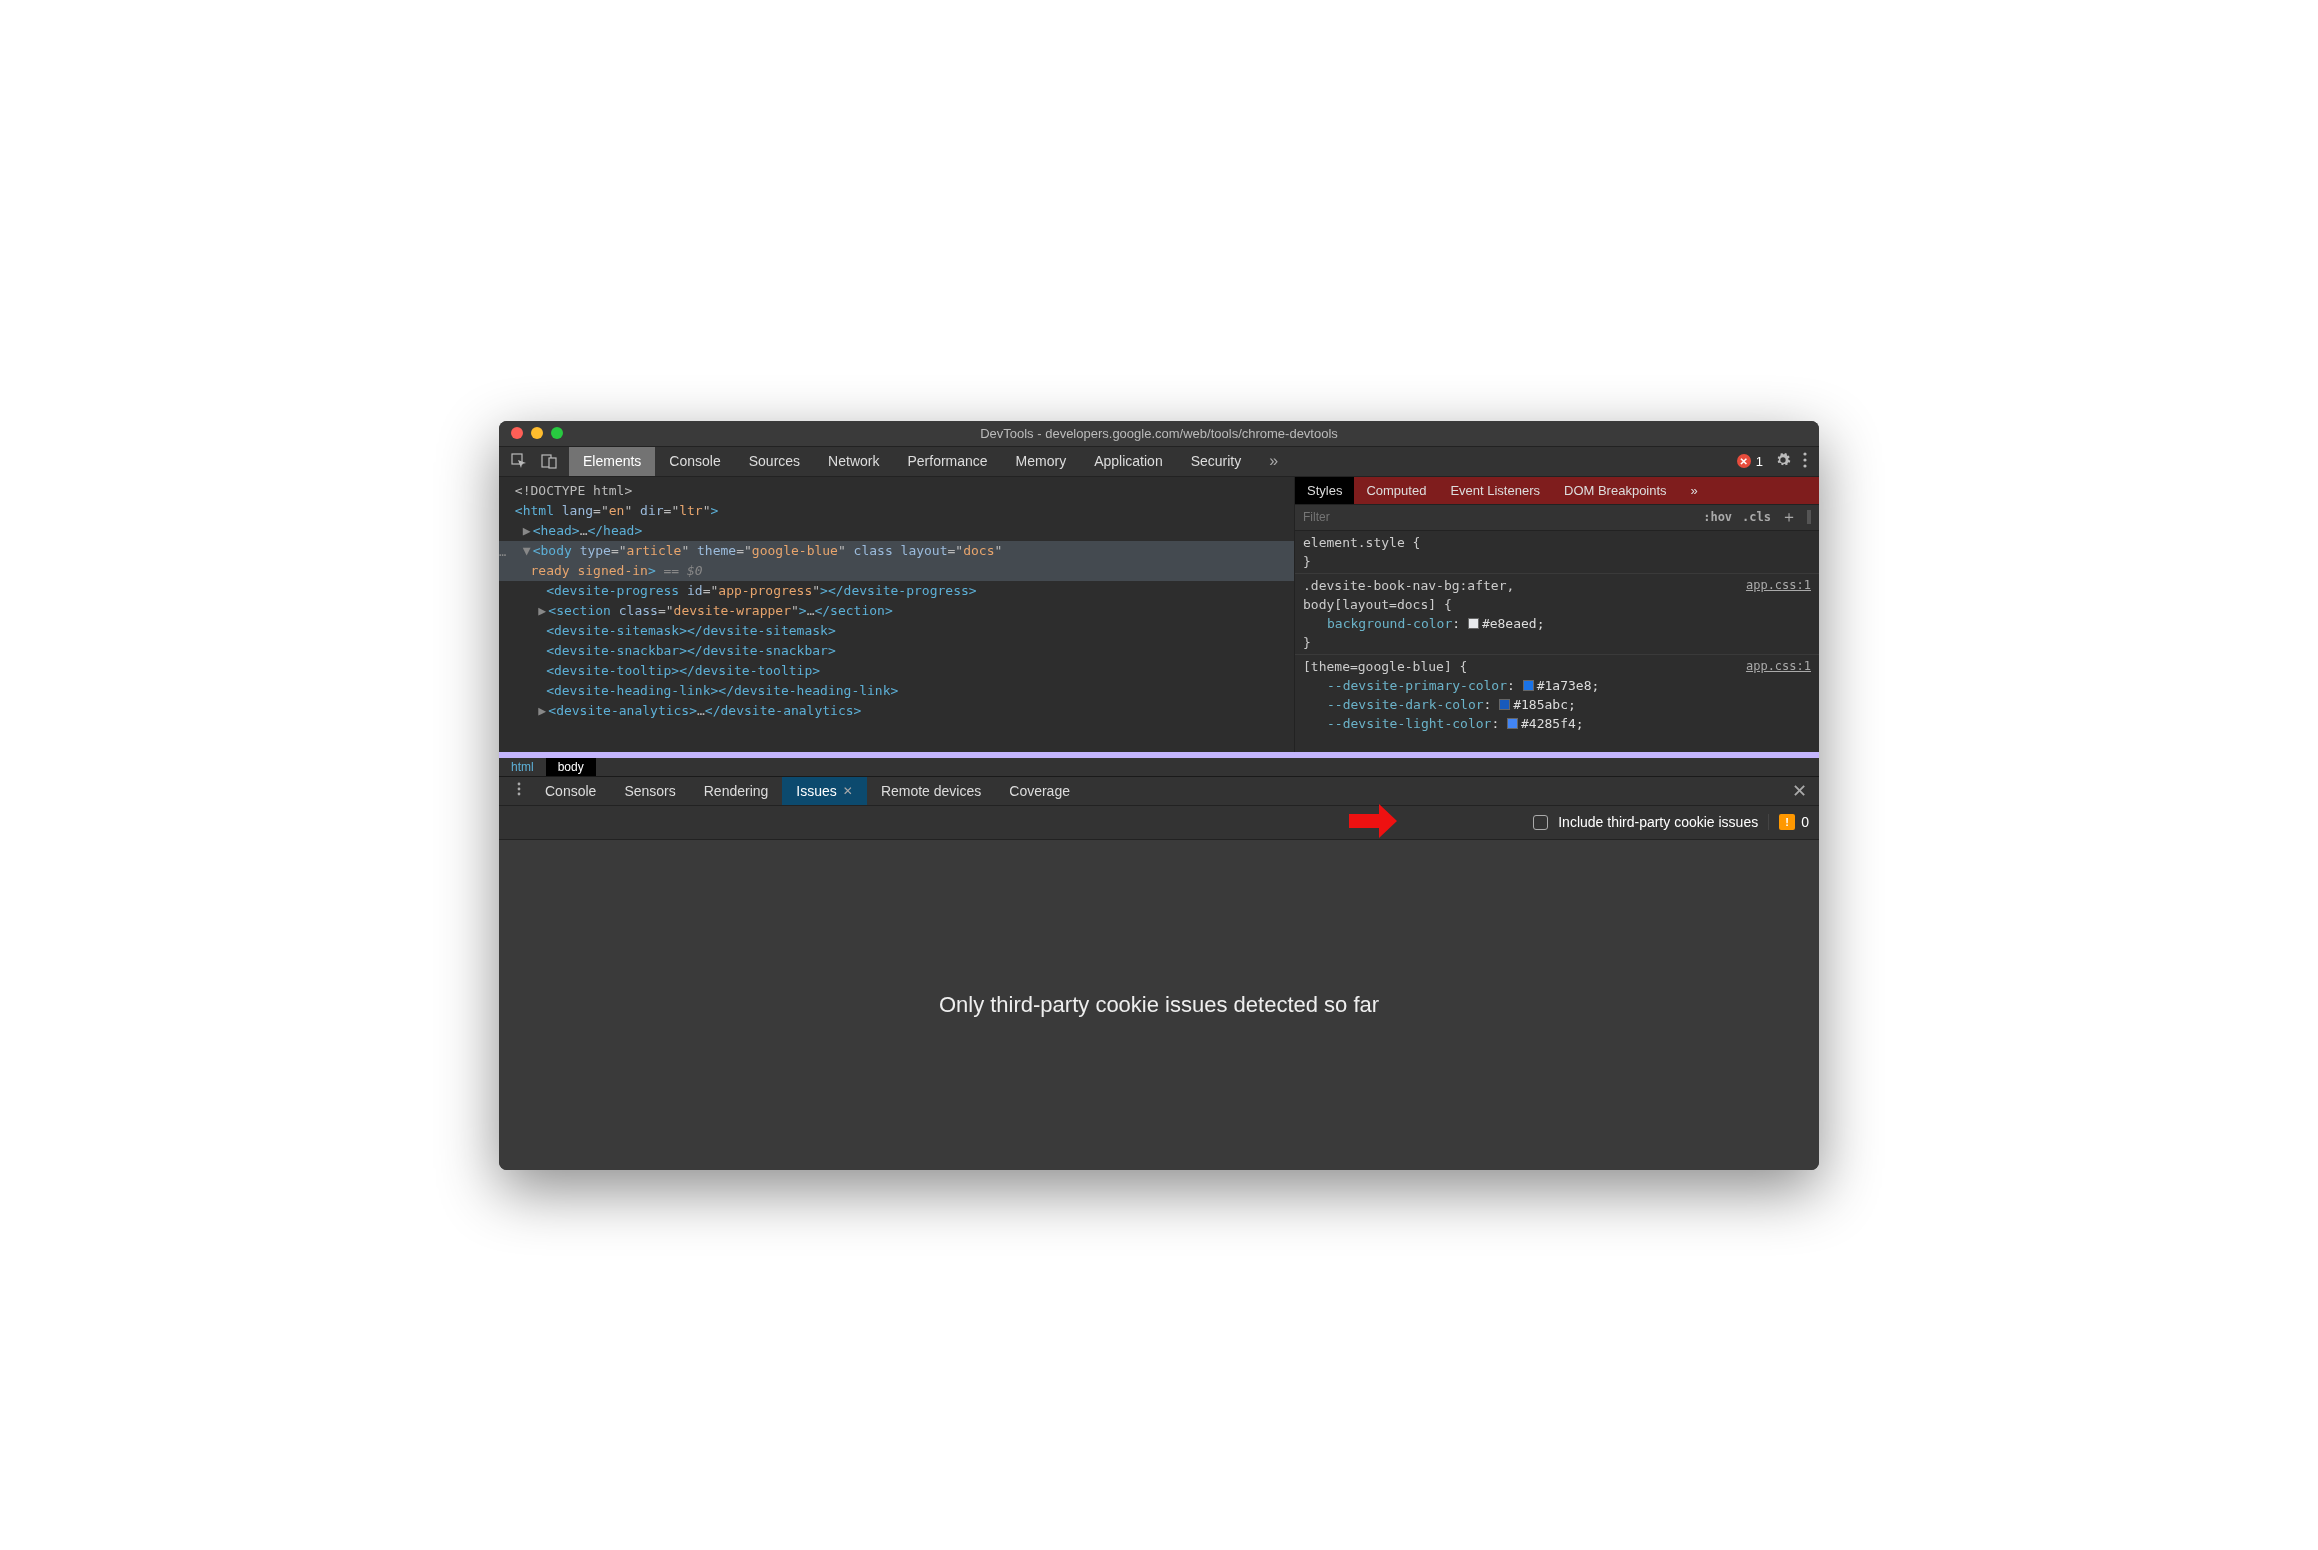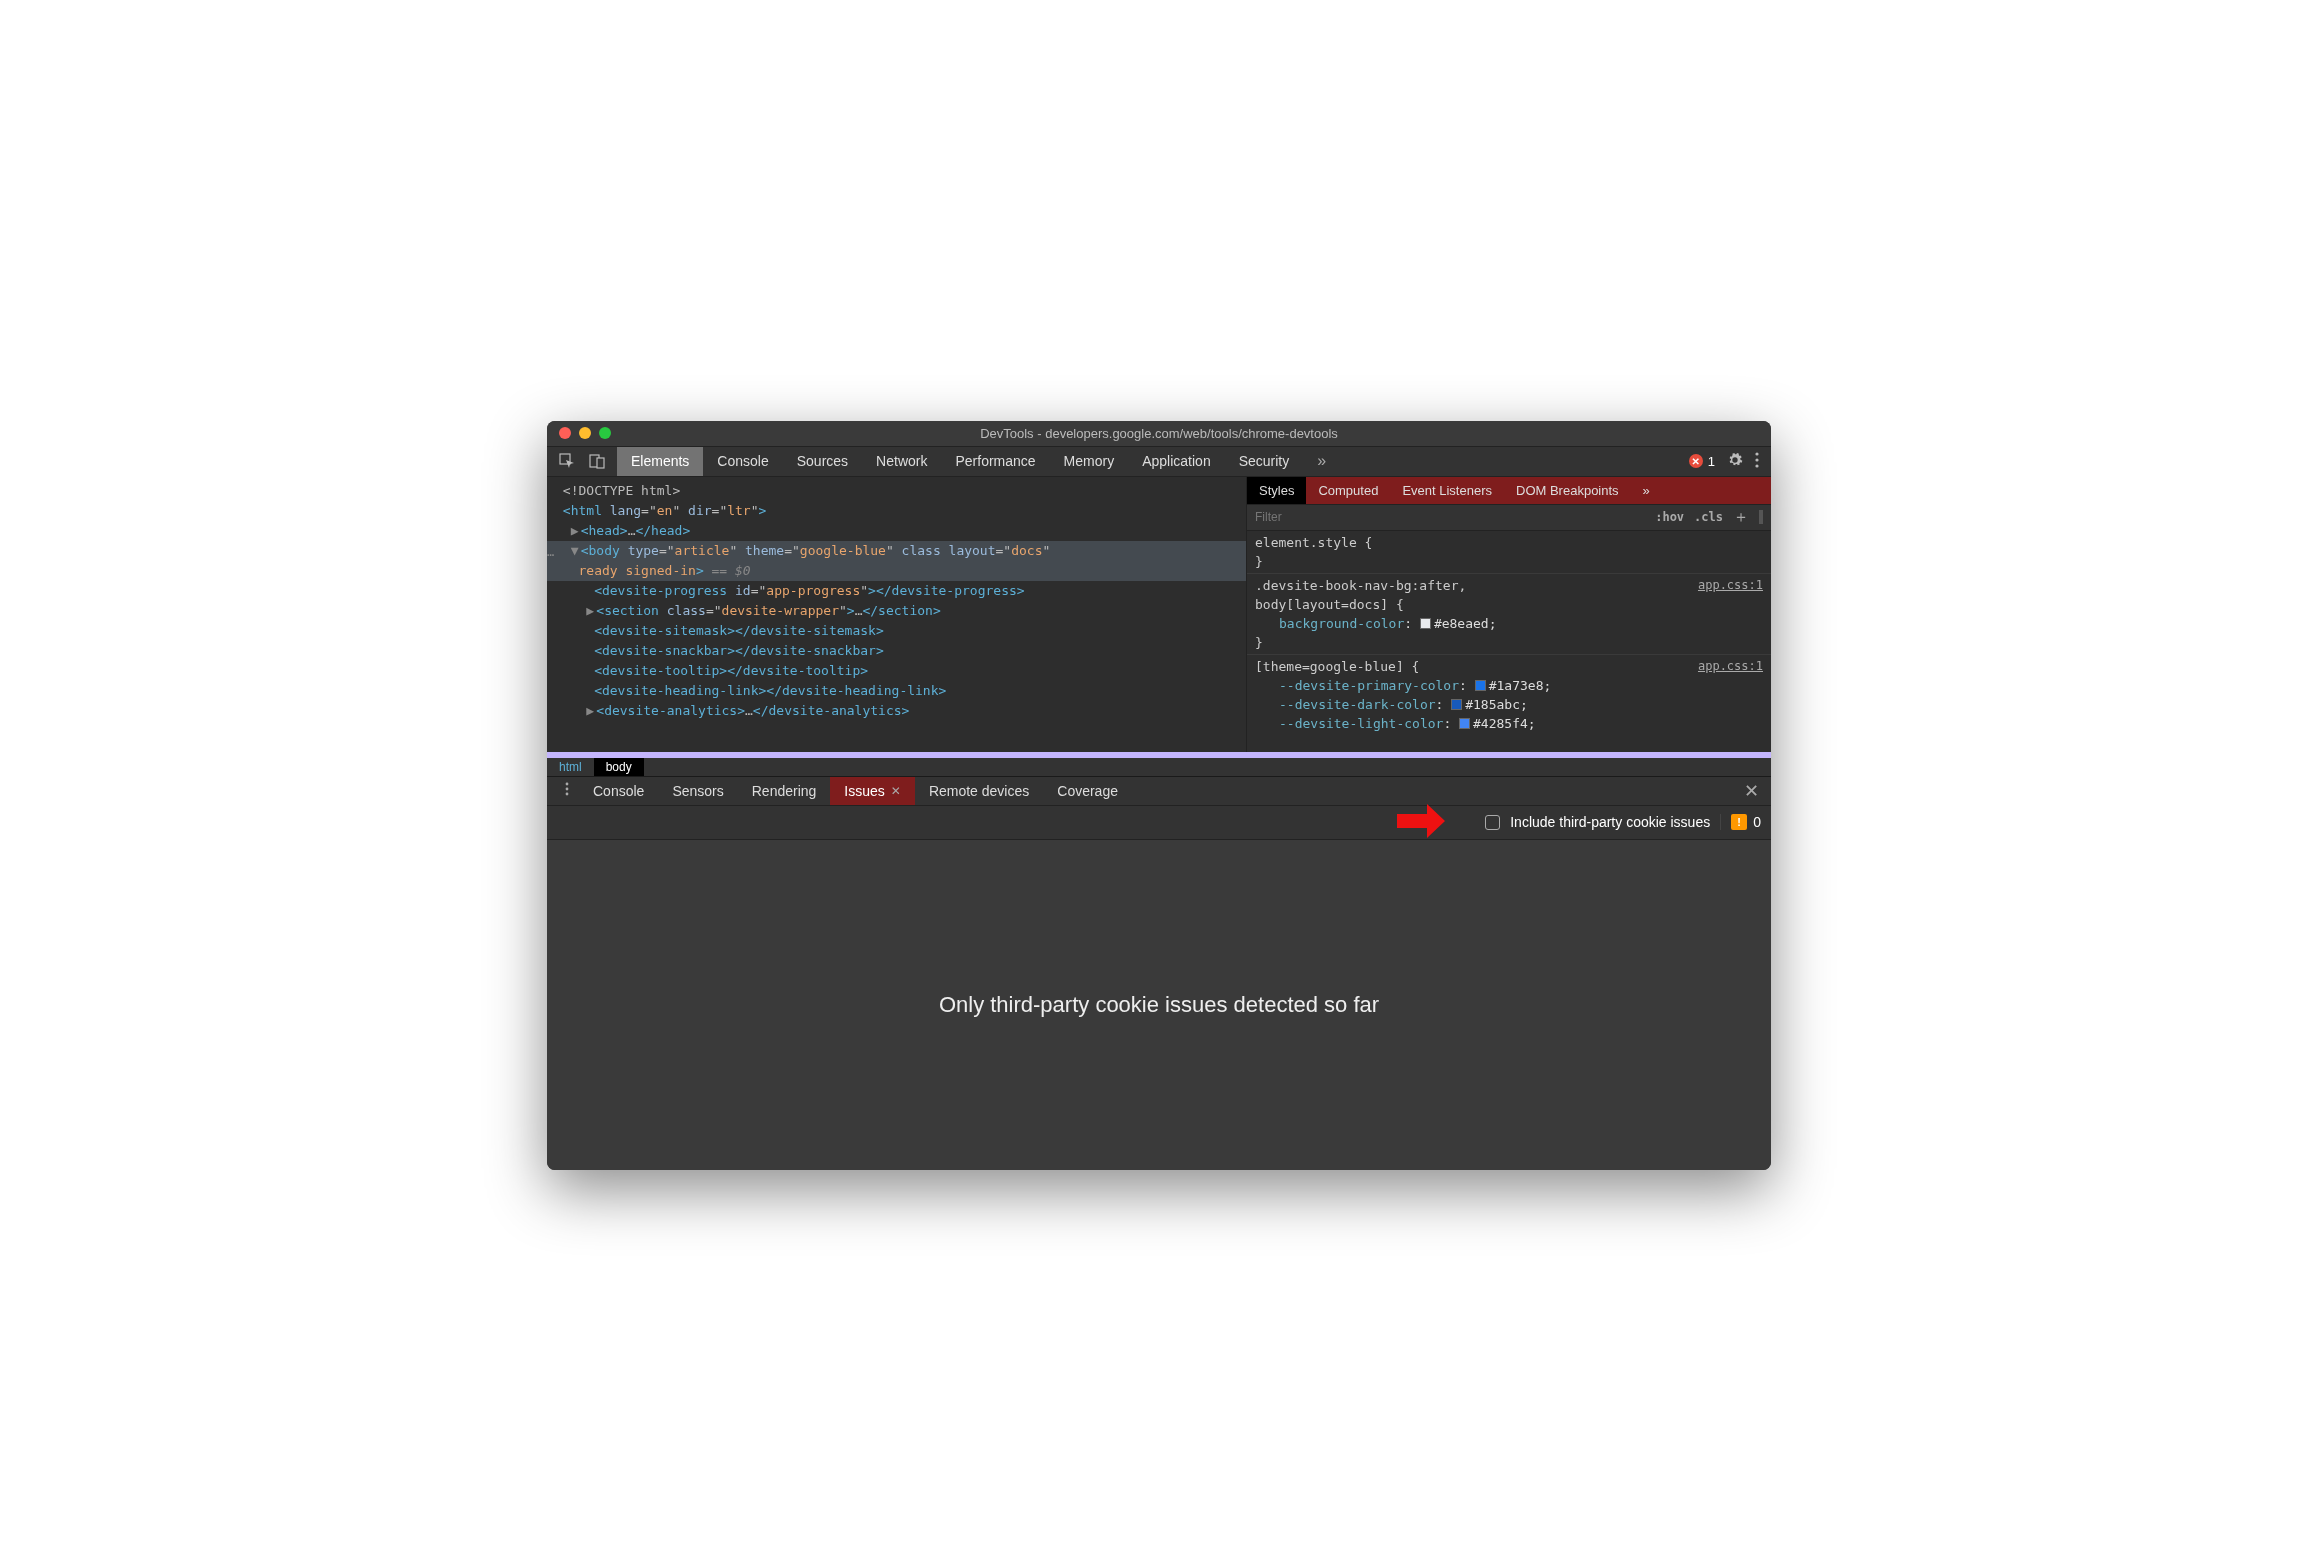--- a/index.html
+++ b/index.html
@@ -6,21 +6,21 @@
 body {
   background: #fff;
   font-family: -apple-system, BlinkMacSystemFont, "Segoe UI", sans-serif;
   display: flex;
   align-items: center;
   justify-content: center;
   min-height: 100vh;
   padding: 40px;
 }
 .window {
-  width: 1224px;
+  width: 1320px;
   background: #333;
   border-radius: 8px;
   box-shadow: 0 20px 60px rgba(0,0,0,0.45);
   overflow: hidden;
   color: #ddd;
   font-size: 13px;
   margin-top: 40px;
 }
 .titlebar {
   background: #3a3a3a;
@@ -196,21 +196,21 @@
 .drawer-kebab { color: #aaa; padding: 0 10px; cursor: pointer; }
 .drawer-tab {
   padding: 0 14px;
   height: 100%;
   display: flex;
   align-items: center;
   color: #ddd;
   cursor: pointer;
   font-size: 14px;
 }
-.drawer-tab.active { background: #7f1d1d; color: #fff; }
+.drawer-tab.active { background: #0c4a6e; color: #fff; }
 .drawer-tab .close-x { margin-left: 6px; color: #aaa; font-size: 12px; }
 .drawer-close { margin-left: auto; padding-right: 12px; color: #aaa; font-size: 18px; cursor: pointer; }
 .issues-toolbar {
   height: 34px;
   background: #333;
   border-bottom: 1px solid #222;
   display: flex;
   align-items: center;
   justify-content: flex-end;
   padding-right: 10px;

